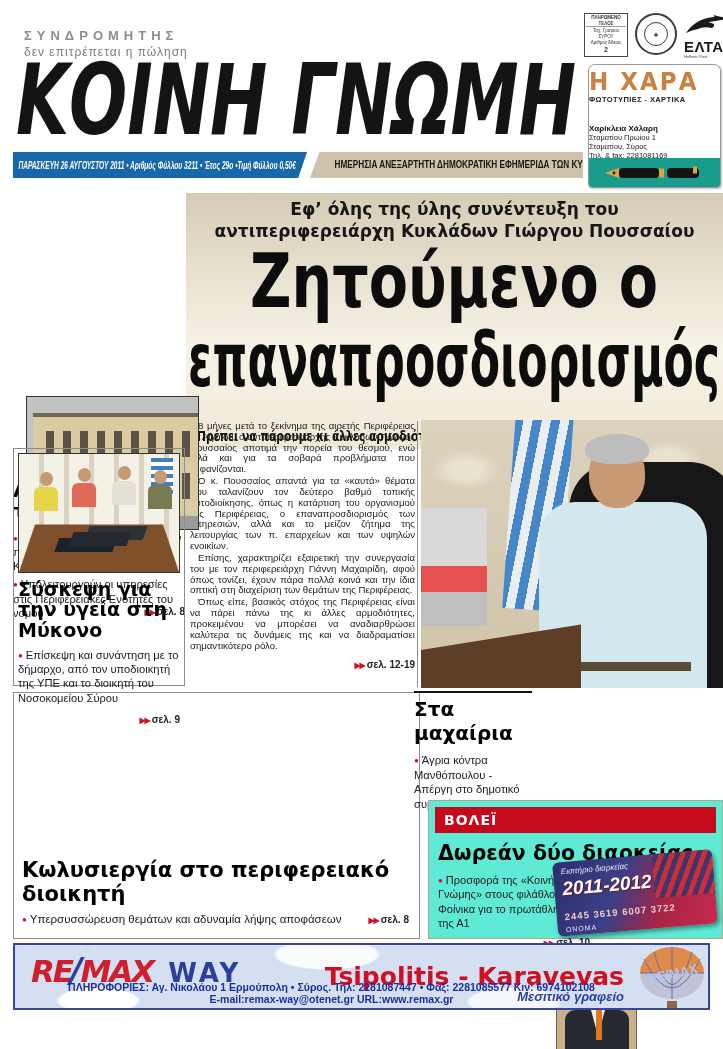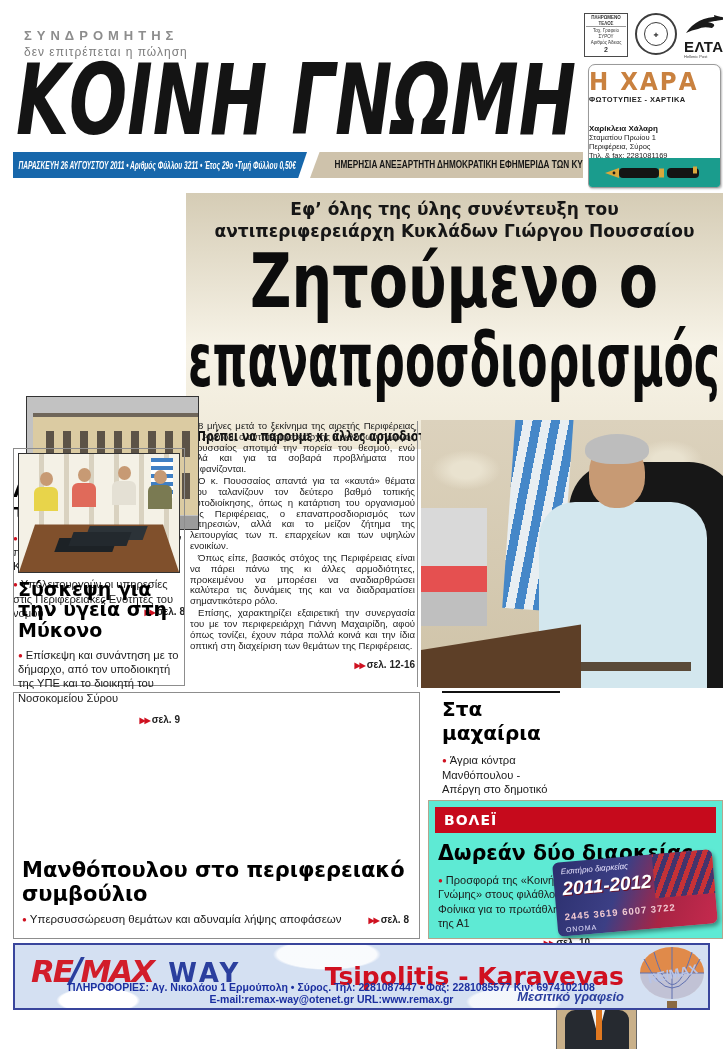--- a/index.html
+++ b/index.html
@@ -117,21 +117,21 @@
   .bullets{margin-top:8px;}
   .bullets .bi{font-size:11.2px;line-height:1.27;color:#1b1b1b;margin-bottom:4px;}
   #art2{left:13px;top:448px;width:172px;height:238px;border:1px solid #8d8d8d;box-sizing:border-box;padding:4px;}
   #art2 .side-title{font-size:19px;line-height:1.07;margin-top:6px;}
   
   #blbox{left:13px;top:692px;width:407px;height:247px;border:1px solid #8d8d8d;box-sizing:border-box;}
   #blbox .side-title{font-size:21px;line-height:1.12;margin:166px 0 0 8px;}
   #blbox .brow{display:flex;align-items:baseline;margin:7px 10px 0 8px;}
   #blbox .bi{font-size:11.5px;color:#1b1b1b;flex:1;}
   
-  #knives{left:442px;top:691px;width:118px;}
+  #knives{left:414px;top:691px;width:118px;}
   #knives .rule{width:118px;border-top:2px solid #111;margin-bottom:4px;}
   #knives .side-title{font-size:20px;}
   #knives .bi{font-size:11.2px;line-height:1.3;color:#1b1b1b;margin-top:8px;}
   #knives .prefrow{text-align:right;margin-top:3px;}
   
   #volley{left:428px;top:800px;width:295px;height:139px;border:1px solid #b3a68e;background:#5eead4;
       box-sizing:border-box;padding:6px;}
   #volley .banner{height:26px;background:#c60a1c;color:#fff;font-weight:bold;font-size:14px;
       letter-spacing:1px;line-height:26px;padding-left:9px;font-family:"DejaVu Sans",sans-serif;}
   #volley .side-title{font-size:20.5px;margin:8px 0 0 3px;}
@@ -200,21 +200,21 @@
     <svg width="566" height="100" viewBox="0 0 566 100">
       <text x="0" y="84" font-family="DejaVu Sans" font-weight="bold" font-style="italic" font-size="98" fill="#141414" textLength="560" lengthAdjust="spacingAndGlyphs">ΚΟΙΝΗ ΓΝΩΜΗ</text>
     </svg>
   </div>
 
   <div class="abs" id="chara">
     <div class="t">Η ΧΑΡΑ</div>
     <div class="s">ΦΩΤΟΤΥΠΙΕΣ - ΧΑΡΤΙΚΑ</div>
     <div class="n">Χαρίκλεια Χάλαρη</div>
     <div class="a">Σταματίου Πρωίου 1</div>
-    <div class="a">Περιφέρεια, Σύρος</div>
+    <div class="a">Σταματίου, Σύρος</div>
     <div class="a">Τηλ. &amp; fax: 2281081169</div>
     <div class="teal">
       <svg width="100" height="14" viewBox="0 0 100 14">
         <polygon points="0,7 14,2 14,12" fill="#d9a83c"></polygon>
         <circle cx="9" cy="7" r="1.4" fill="#1a1a1a"></circle>
         <rect x="14" y="2" width="40" height="10" rx="4" fill="#141414"></rect>
         <rect x="54" y="2.5" width="5" height="9" fill="#d9a83c"></rect>
         <rect x="62" y="2" width="32" height="10" rx="4" fill="#141414"></rect>
         <rect x="88" y="0.5" width="4" height="7" fill="#d9a83c"></rect>
       </svg>
@@ -240,24 +240,24 @@
     <div class="quote">
       <svg width="537" height="18" viewBox="0 0 537 18">
         <text x="268" y="14" text-anchor="middle" font-family="DejaVu Sans" font-weight="bold" font-size="14" fill="#101010" textLength="528" lengthAdjust="spacingAndGlyphs">«Πρέπει να πάρουμε κι άλλες αρμοδιότητες για να  αναρδιαθρώσουμε τις δυνάμεις μας»</text>
       </svg>
     </div>
   </div>
 
   <div class="abs" id="body-col">
     <p>8 μήνες μετά το ξεκίνημα της αιρετής Περιφέρειας Ν. Αιγαίου, ο αντιπεριφερειάρχης Κυκλάδων Γιώργος Πουσσαίος αποτιμά την πορεία του θεσμού, ενώ μιλά και για τα σοβαρά προβλήματα που εμφανίζονται.</p>
     <p>Ο κ. Πουσσαίος απαντά για τα «καυτά» θέματα που ταλανίζουν τον δεύτερο βαθμό τοπικής αυτοδιοίκησης, όπως η κατάρτιση του οργανισμού της Περιφέρειας, ο επαναπροσδιορισμός των υπηρεσιών, αλλά και το μείζον ζήτημα της λειτουργίας των π. επαρχείων και των υψηλών ενοικίων.</p>
+    <p>Επίσης, χαρακτηρίζει εξαιρετική την συνεργασία του με τον περιφερειάρχη Γιάννη Μαχαιρίδη, αφού όπως τονίζει, έχουν πάρα πολλά κοινά και την ίδια οπτική στη διαχείριση των θεμάτων της Περιφέρειας.</p>
     <p>Όπως είπε, βασικός στόχος της Περιφέρειας είναι να πάρει πάνω της κι άλλες αρμοδιότητες, προκειμένου να μπορέσει να αναδιαρθρώσει καλύτερα τις δυνάμεις της και να διαδραματίσει σημαντικότερο ρόλο.</p>
-    <p>Επίσης, χαρακτηρίζει εξαιρετική την συνεργασία του με τον περιφερειάρχη Γιάννη Μαχαιρίδη, αφού όπως τονίζει, έχουν πάρα πολλά κοινά και την ίδια οπτική στη διαχείριση των θεμάτων της Περιφέρειας.</p>
     <div class="prefrow">
-      <span class="pref"><span class="gl">▶▶</span><span>σελ. 12-16</span></span>
+      <span class="pref"><span class="gl">▶▶</span><span>σελ. 12-19</span></span>
     </div>
   </div>
   <div class="abs" id="col-rule"></div>
 
   <div class="abs ph" id="photo-portrait">
     <div class="orn" style="left:10px;top:30px;"></div>
     <div class="orn" style="right:20px;top:20px;"></div>
     <div class="orn" style="right:60px;top:120px;"></div>
     <div class="flag"></div>
     <div class="printer"></div>
@@ -312,21 +312,21 @@
     <div class="bullets">
       <div class="bi"><span class="reddot">●</span><span>Επίσκεψη και συνάντηση με το δήμαρχο, από τον υποδιοικητή της ΥΠΕ και το διοικητή του Νοσοκομείου Σύρου</span></div>
       <div class="prefrow" style="text-align:right;">
         <span class="pref"><span class="gl">▶▶</span><span>σελ. 9</span></span>
       </div>
     </div>
   </div>
 
   <div class="abs" id="blbox">
 
-    <div class="side-title">Μανθόπουλου στο περιφερειακό συμβούλιο</div>
+    <div class="side-title">Κωλυσιεργία στο περιφερειακό διοικητή</div>
     <div class="brow">
       <div class="bi"><span class="reddot">●</span><span>Υπερσυσσώρευση θεμάτων και αδυναμία λήψης αποφάσεων</span></div>
       <span class="pref"><span class="gl">▶▶</span><span>σελ. 8</span></span>
     </div>
   </div>
 
   <div class="abs" id="knives">
     <div class="rule"></div>
     <div class="side-title">Στα μαχαίρια</div>
     <div class="bi"><span class="reddot">●</span><span>Άγρια κόντρα Μανθόπουλου - Απέργη στο δημοτικό συμβούλιο</span></div>

